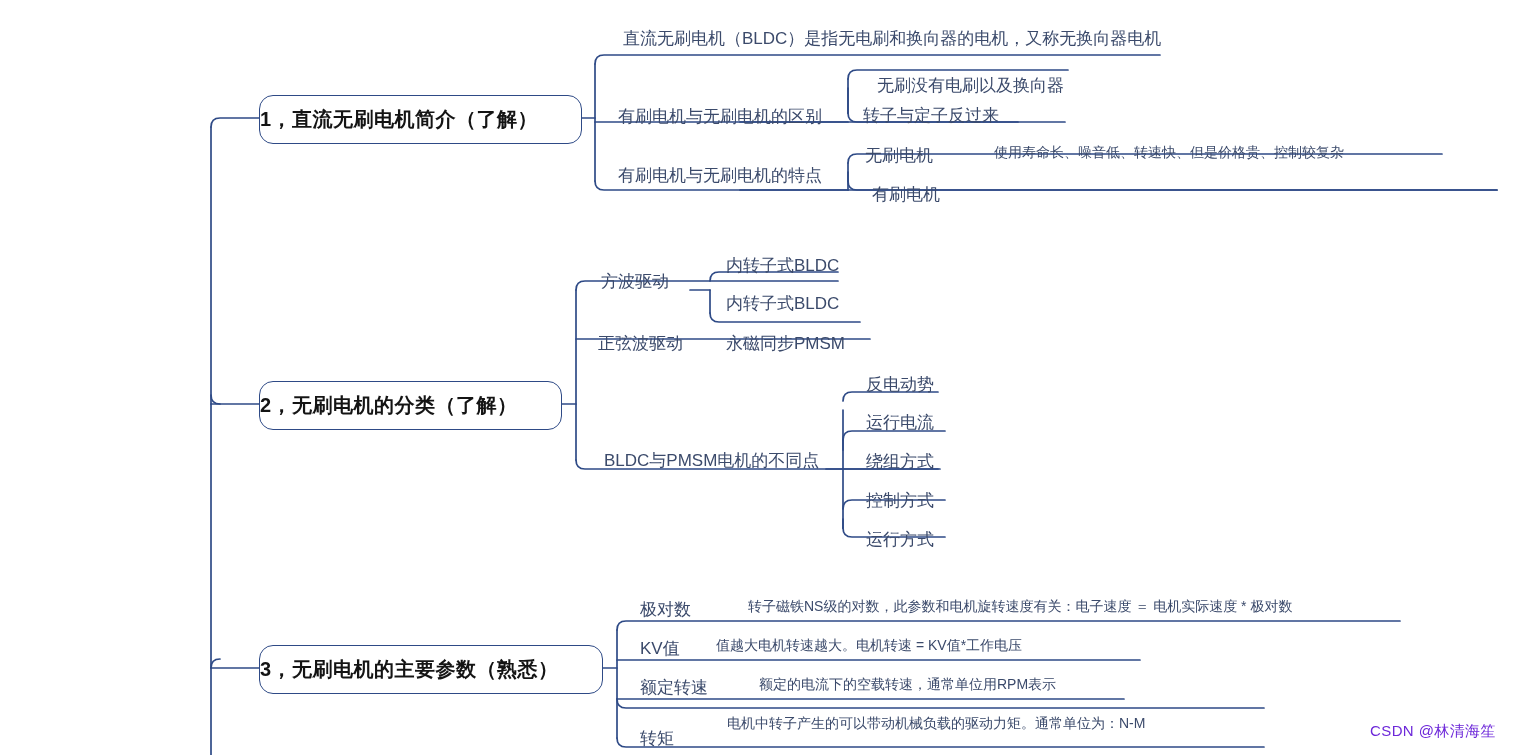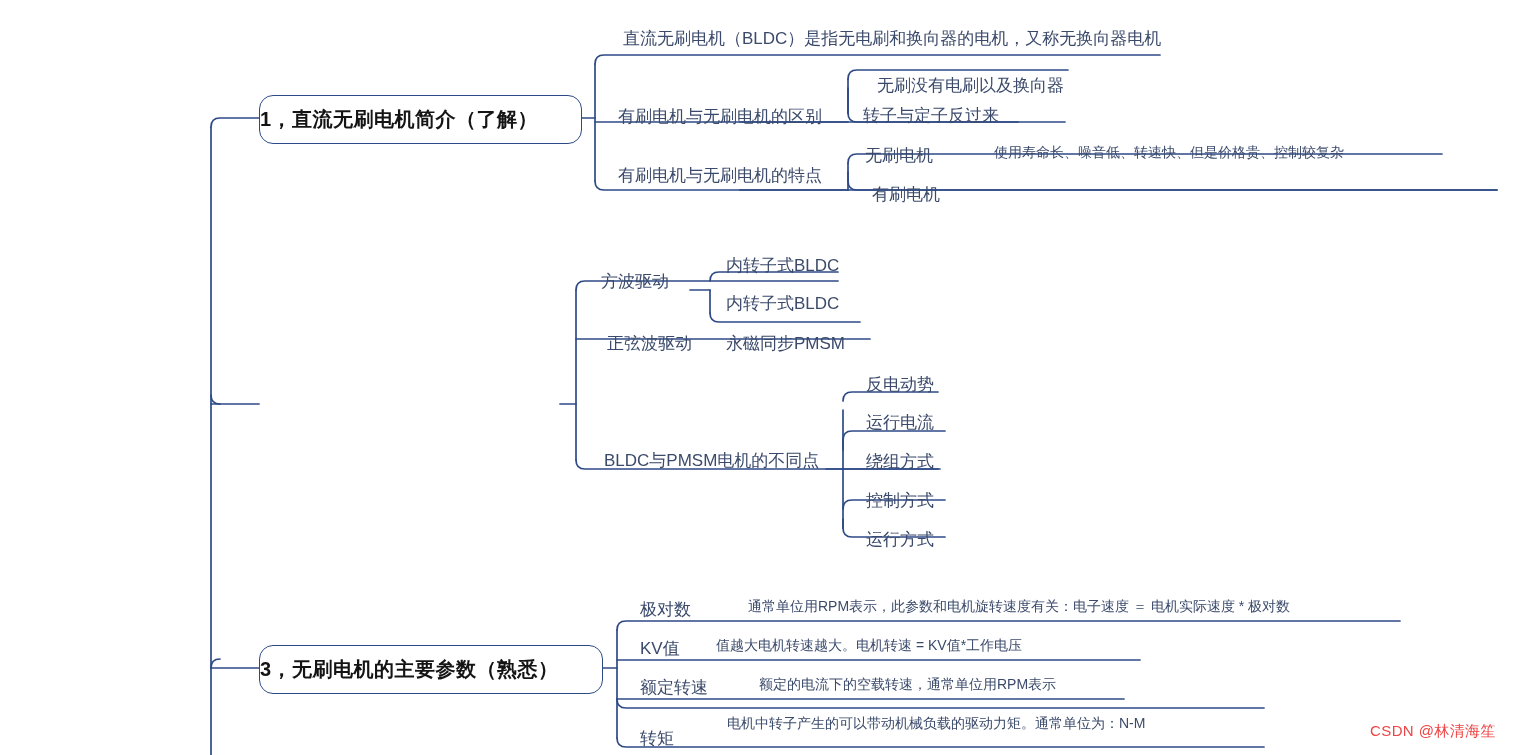--- a/index.html
+++ b/index.html
@@ -26,21 +26,21 @@
   }
 
   
   .leaf{color:#3b4a6b;}
   .leaf.l2{font-size:17px;}
   .leaf.l3{font-size:17px;}
   .leaf.desc{font-size:14px;}
 
   .watermark{
     position:absolute;
-    color:#ef4444;
+    color:#6d28d9;
     font-size:15px;
     letter-spacing:.4px;
     white-space:nowrap;
   }
 </style>
 </head>
 <body>
 
 <div id="canvas">
 
@@ -107,20 +107,23 @@
       <path d="M617 738 Q617 747 626 747 L1264 747"></path>
       <path d="M617 699 L617 738"></path>
 
     </g>
   </svg>
 
   <div class="node topic" style="left:259px;top:95px;width:321px;height:47px;font-size:20px;">
     <span>1，直流无刷电机简介（了解）</span>
   </div>
 
+  <div class="node topic" style="left:259px;top:381px;width:301px;height:47px;font-size:20px;">
+    <span>2，无刷电机的分类（了解）</span>
+  </div>
 
   <div class="node topic" style="left:259px;top:645px;width:342px;height:47px;font-size:20px;">
     <span>3，无刷电机的主要参数（熟悉）</span>
   </div>
 
   <div class="node leaf l2" style="left:618px;top:105px;">有刷电机与无刷电机的区别</div>
 
   <div class="node leaf l2" style="left:623px;top:27px;">直流无刷电机（BLDC）是指无电刷和换向器的电机，又称无换向器电机</div>
 
   <div class="node leaf l2" style="left:618px;top:164px;">有刷电机与无刷电机的特点</div>
@@ -130,33 +133,33 @@
 
   <div class="node leaf l3" style="left:865px;top:144px;">无刷电机</div>
   <div class="node leaf desc" style="left:994px;top:144px;">使用寿命长、噪音低、转速快、但是价格贵、控制较复杂</div>
 
   <div class="node leaf l3" style="left:872px;top:183px;">有刷电机</div>
 
   <div class="node leaf l2" style="left:601px;top:270px;">方波驱动</div>
   <div class="node leaf l3" style="left:726px;top:254px;">内转子式BLDC</div>
   <div class="node leaf l3" style="left:726px;top:292px;">内转子式BLDC</div>
 
-  <div class="node leaf l2" style="left:598px;top:332px;margin-left:9px;">正弦波驱动</div>
+  <div class="node leaf l2" style="left:598px;top:332px;">正弦波驱动</div>
   <div class="node leaf l3" style="left:726px;top:332px;">永磁同步PMSM</div>
 
   <div class="node leaf l2" style="left:604px;top:449px;">BLDC与PMSM电机的不同点</div>
 
   <div class="node leaf l3" style="left:866px;top:373px;">反电动势</div>
   <div class="node leaf l3" style="left:866px;top:411px;">运行电流</div>
   <div class="node leaf l3" style="left:866px;top:450px;">绕组方式</div>
   <div class="node leaf l3" style="left:866px;top:489px;">控制方式</div>
   <div class="node leaf l3" style="left:866px;top:528px;">运行方式</div>
 
   <div class="node leaf l2" style="left:640px;top:598px;text-align:right;">极对数</div>
-  <div class="node leaf desc" style="left:748px;top:598px;">通常单位用RPM表示，此参数和电机旋转速度有关：电子速度 ＝ 电机实际速度 * 极对数</div>
+  <div class="node leaf desc" style="left:748px;top:598px;">转子磁铁NS级的对数，此参数和电机旋转速度有关：电子速度 ＝ 电机实际速度 * 极对数</div>
 
   <div class="node leaf l2" style="left:640px;top:637px;">KV值</div>
   <div class="node leaf desc" style="left:716px;top:637px;">值越大电机转速越大。电机转速 = KV值*工作电压</div>
 
   <div class="node leaf l2" style="left:640px;top:676px;">额定转速</div>
   <div class="node leaf desc" style="left:759px;top:676px;">额定的电流下的空载转速，通常单位用RPM表示</div>
 
   <div class="node leaf l2" style="left:640px;top:727px;">转矩</div>
   <div class="node leaf desc" style="left:727px;top:715px;">电机中转子产生的可以带动机械负载的驱动力矩。通常单位为：N-M</div>
 

